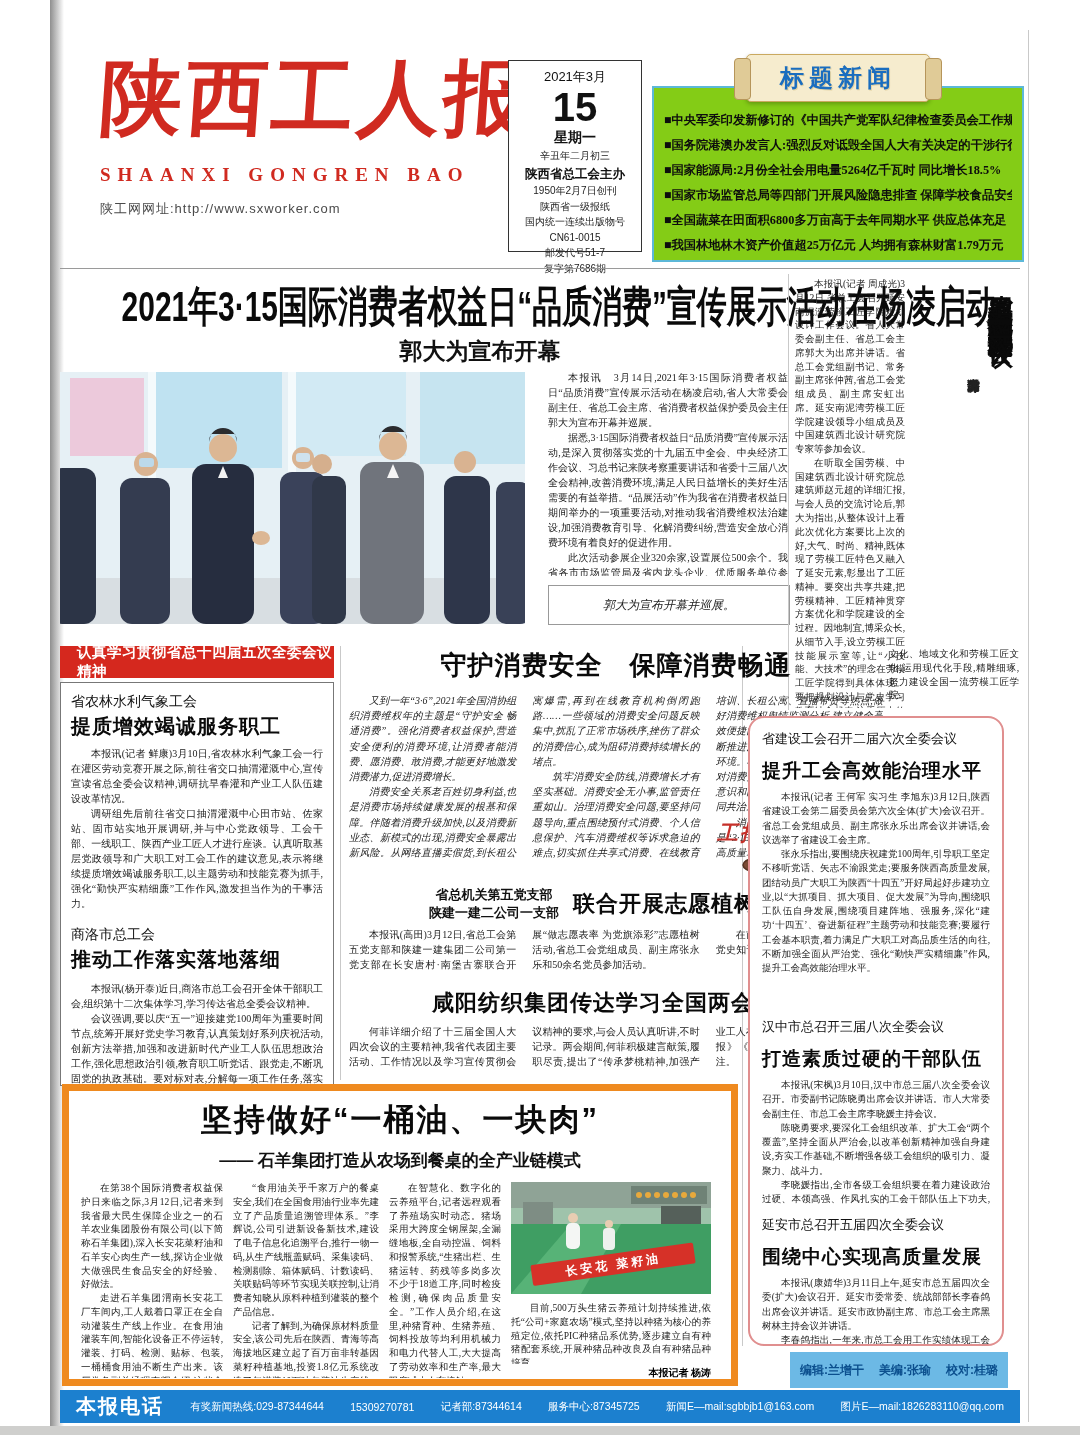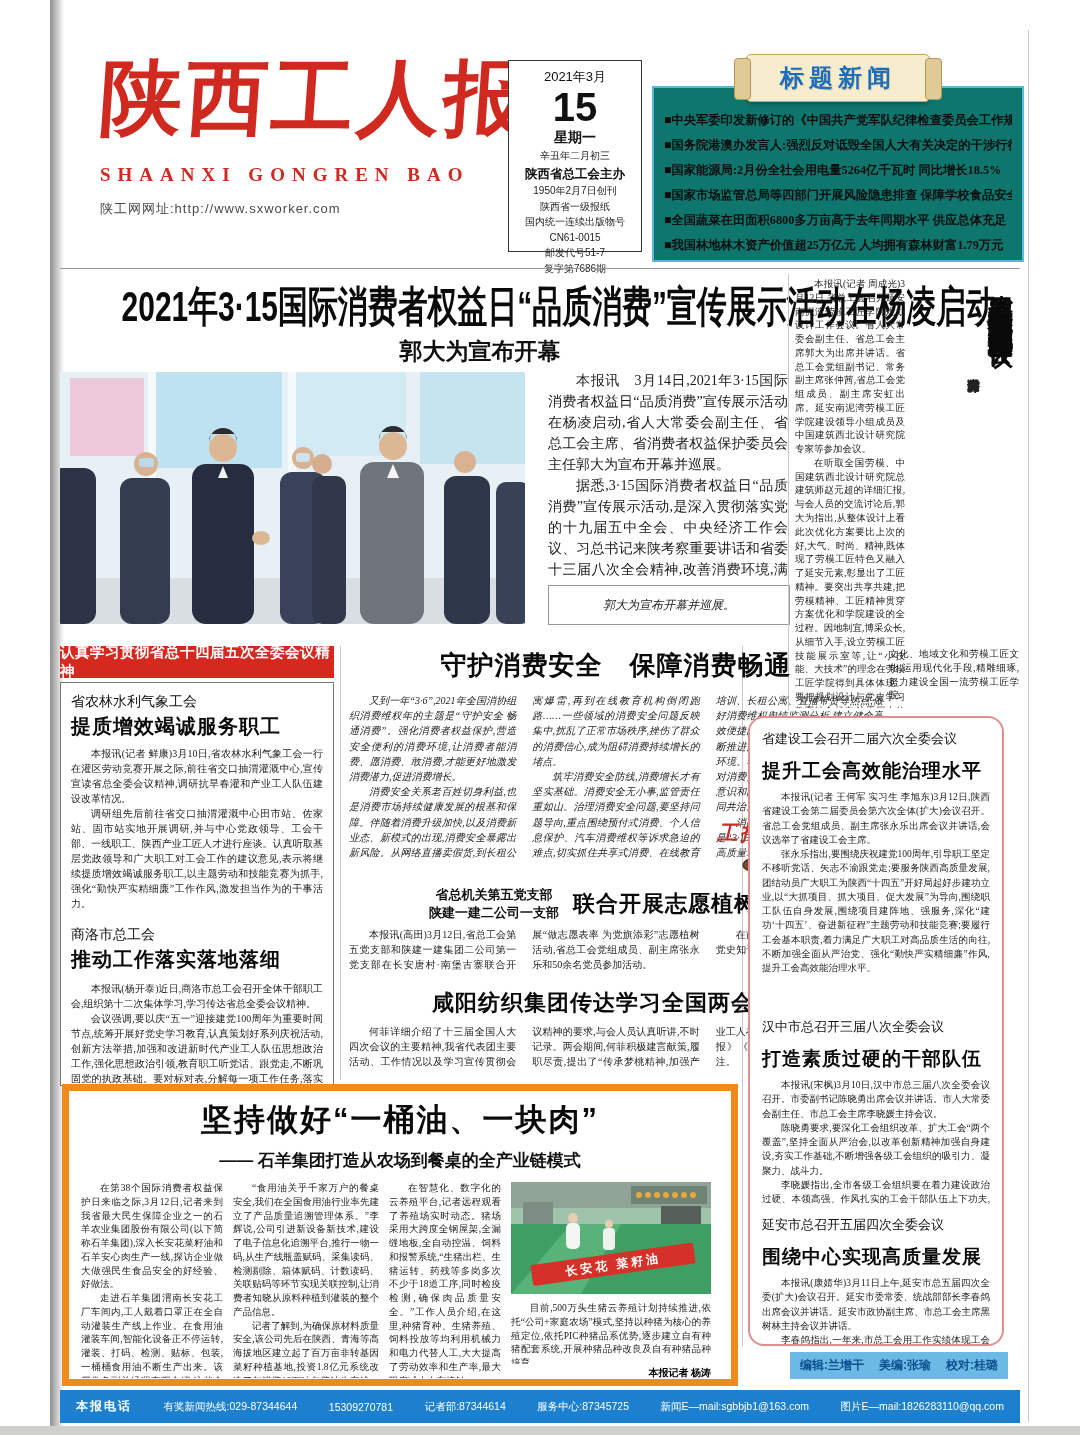--- a/index.html
+++ b/index.html
@@ -9,46 +9,46 @@
   .masthead-title{font-family:"DejaVu Serif",serif;font-weight:bold;color:#d02a20;font-size:82px;line-height:1.1;letter-spacing:4px;transform:skewX(-4deg);white-space:nowrap;}
   .masthead-pinyin{color:#d02a20;font-weight:bold;font-size:19px;letter-spacing:7px;margin-top:22px;font-family:"Liberation Serif",serif;}
   .masthead-site{font-size:13px;color:#4a4a4a;margin-top:14px;letter-spacing:1px;}
   .datebox{border:1px solid #333;text-align:center;padding-top:7px;box-sizing:border-box;background:#fff;}
   .db-ym{font-size:13px;color:#111;}
   .db-day{font-size:40px;font-weight:bold;line-height:1.05;color:#111;}
   .db-week{font-size:14px;font-weight:bold;color:#111;margin-top:1px;}
   .db-lunar{font-size:10px;color:#222;margin-top:2px;}
   .db-org{font-size:12.5px;font-weight:bold;color:#111;margin-top:3px;}
   .db-small{font-size:10px;color:#222;line-height:1.55;}
-  .hn-box{border:2px solid #5cb8d8;background:#0f766e;}
+  .hn-box{border:2px solid #5cb8d8;background:#84cc16;}
   .hn-items{padding:20px 10px 0 10px;}
   .hn-item{font-size:12.3px;font-weight:bold;color:#0d0d0d;line-height:2.04;white-space:nowrap;overflow:hidden;font-family:"Liberation Serif",serif;}
   .scroll{position:absolute;top:-34px;left:50%;transform:translateX(-50%);width:182px;height:46px;background:#f6ecce;border:1px solid #caa95f;border-radius:5px;box-shadow:0 2px 4px rgba(0,0,0,.25);display:flex;align-items:center;justify-content:center;}
   .scroll-label{font-size:24px;font-weight:900;color:#1a6dbf;letter-spacing:5px;text-shadow:1px 1px 0 #e4d3a4;}
   .roll{position:absolute;top:3px;width:15px;height:40px;background:#e0cb97;border:1px solid #b6955a;border-radius:4px;}
   .roll-l{left:-13px;} .roll-r{right:-13px;}
   .header-rule{border-top:1px solid #9a9a9a;}
   
   .lead-headline{text-align:center;}
   .lead-headline span{display:inline-block;font-size:34px;font-weight:900;letter-spacing:0;white-space:nowrap;transform:scale(0.88,1.25);transform-origin:center top;color:#0a0a0a;}
   .lead-subhead{text-align:center;font-size:23px;font-weight:700;color:#111;font-family:Liberation Mono, monospace;}
   .body-text{font-family:"Liberation Serif",serif;text-align:justify;color:#1a1a1a;}
   .body-text p{margin:0;text-indent:2em;}
-  .lead-body{font-size:14px;line-height:1.5;overflow:hidden;}
+  .lead-body{font-size:10px;line-height:1.5;overflow:hidden;}
   .caption-box{border:1px solid #999;display:flex;align-items:center;justify-content:center;font-family:"Liberation Serif",serif;font-style:italic;font-size:12px;color:#222;}
   .photo-frame{display:block;}
   
   .sb-text{font-size:9.5px;line-height:1.45;overflow:hidden;}
   .sb-vhead{writing-mode:vertical-rl;}
   .vh-main{display:block;font-size:25px;font-weight:900;line-height:1.5;letter-spacing:2px;color:#0a0a0a;}
   .vh-sub{display:block;font-size:12.5px;font-weight:600;padding-top:95px;color:#222;}
   .sb-cont{font-size:9.5px;line-height:1.45;overflow:hidden;}
   .vline{border-left:1px solid #c9c9c9;}
   
-  .red-banner{background:#d5281e;color:#fff;display:flex;align-items:center;justify-content:center;font-size:14.5px;font-weight:700;letter-spacing:0.5px;}
+  .red-banner{background:#d5281e;color:#fff;display:flex;align-items:center;justify-content:center;font-size:14.5px;font-weight:700;letter-spacing:0.5px;padding-left:17px;}
   .left-box{border:1px solid #777;box-sizing:border-box;padding:8px 10px;overflow:hidden;background:#fff;}
   .kicker{font-size:14px;color:#111;margin:2px 0;}
   .art-headline{font-size:20px;font-weight:900;letter-spacing:1px;color:#0a0a0a;margin:0 0 6px 0;}
   .left-art-body{font-size:10px;line-height:1.5;overflow:hidden;}
   
   .comm-headline{text-align:center;font-size:26px;font-weight:900;letter-spacing:1px;color:#0a0a0a;}
   .comm-body{margin-top:10px;column-count:3;column-gap:16px;font-size:10px;line-height:1.52;height:180px;overflow:hidden;font-style:italic;}
   .stamp{position:absolute;right:18px;bottom:0;}
   
   .tree-header{display:flex;justify-content:center;align-items:center;gap:14px;}
@@ -65,21 +65,21 @@
   .byline{display:block;text-align:right;font-weight:700;font-size:10px;margin-top:2px;font-family:"Liberation Serif",serif;}
   
   .pink-box{border:2px solid #e08f8f;border-radius:16px;box-sizing:border-box;padding:10px 12px;overflow:hidden;background:#fff;}
   .pk-kicker{font-size:13px;color:#111;margin:2px 0;}
   .pk-headline{font-size:19px;font-weight:900;letter-spacing:1px;color:#0a0a0a;margin:10px 0 6px 0;}
   .pk-body{font-size:9.5px;line-height:1.5;overflow:hidden;}
   .pk-sec{margin-bottom:12px;}
   .editors-bar{background:#6cb9e5;color:#0b4f8e;font-weight:700;font-size:12px;display:flex;justify-content:space-between;align-items:center;padding:0 10px;box-sizing:border-box;}
   
   .footer-bar{background:#1c80cf;color:#fff;display:flex;align-items:center;justify-content:space-between;padding:0 16px;box-sizing:border-box;}
-  .footer-label{font-size:12px;font-weight:900;letter-spacing:2px;font-family:Liberation Serif, serif;}
+  .footer-label{font-size:20px;font-weight:900;letter-spacing:2px;font-family:Liberation Serif, serif;}
   .footer-item{font-size:10.5px;}
   .edge-shadow{background:linear-gradient(90deg,rgba(30,30,30,.5),rgba(255,255,255,0));}
   .bottom-strip{background:#cfcfcd;}
 </style>
 </head>
 <body>
 
 <div class="page">
 
   <div class="abs edge-shadow" style="left:50px;top:0;width:14px;height:1435px;"></div>
@@ -326,21 +326,21 @@
       <div class="pk-kicker">延安市总召开五届四次全委会议</div>
       <div class="pk-headline">围绕中心实现高质量发展</div>
       <div class="pk-body body-text" style="height:140px;">
         <p>本报讯(康婧华)3月11日上午,延安市总五届四次全委(扩大)会议召开。延安市委常委、统战部部长李春鸽出席会议并讲话。延安市政协副主席、市总工会主席黑树林主持会议并讲话。</p>
         <p>李春鸽指出,一年来,市总工会用工作实绩体现工会各项工作成效,打造了一批具有延安特色的品牌工作。她强调,要引导广大工会干部和职工群众,自觉将人生价值和梦想融入到奋力谱写追赶超越新篇章的伟大实践中。</p>
 
       </div>
     </div>
   </div>
 
-  <div class="abs editors-bar" style="left:790px;top:1352px;width:218px;height:27px;">
+  <div class="abs editors-bar" style="left:790px;top:1352px;width:218px;height:36px;">
     <span>编辑:兰增干</span>
     <span>美编:张瑜</span>
     <span>校对:桂璐</span>
   </div>
 
   <div class="abs footer-bar" style="left:60px;top:1390px;width:960px;height:33px;">
     <span class="footer-label">本报电话</span>
     <span class="footer-item">有奖新闻热线:029-87344644</span>
     <span class="footer-item">15309270781</span>
     <span class="footer-item">记者部:87344614</span>

